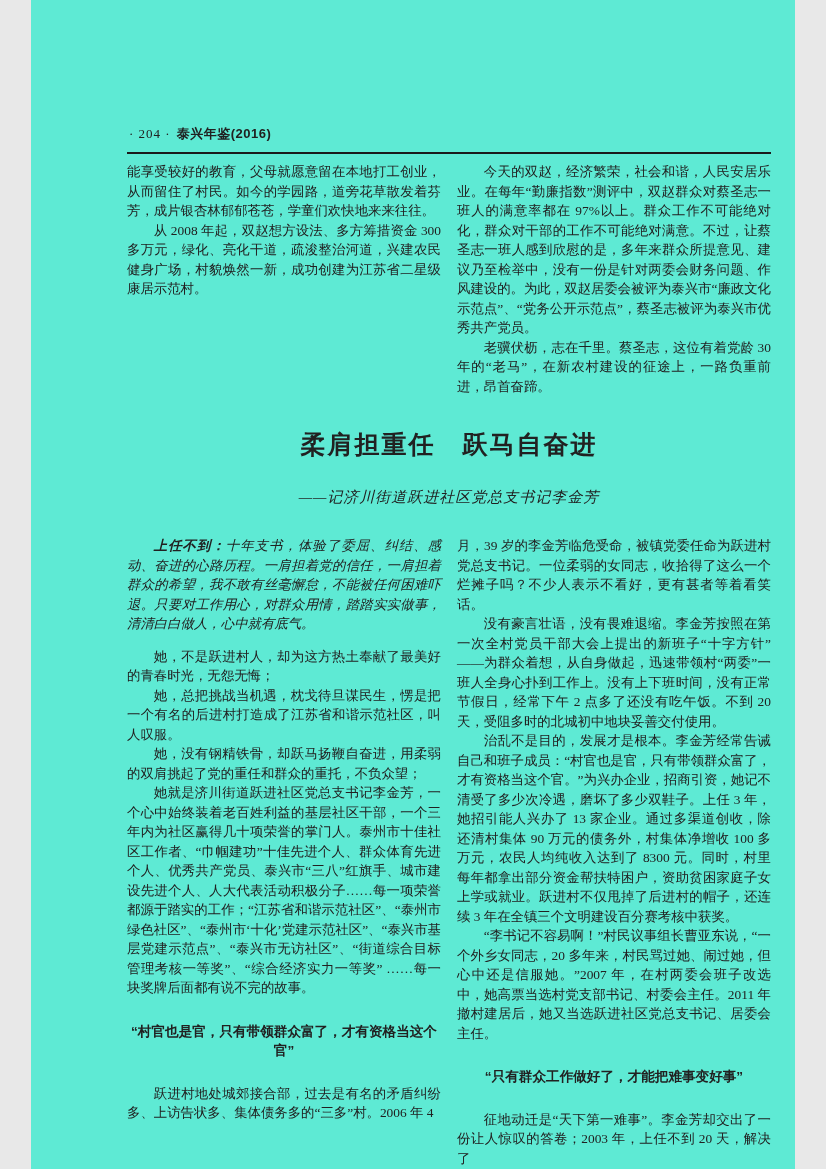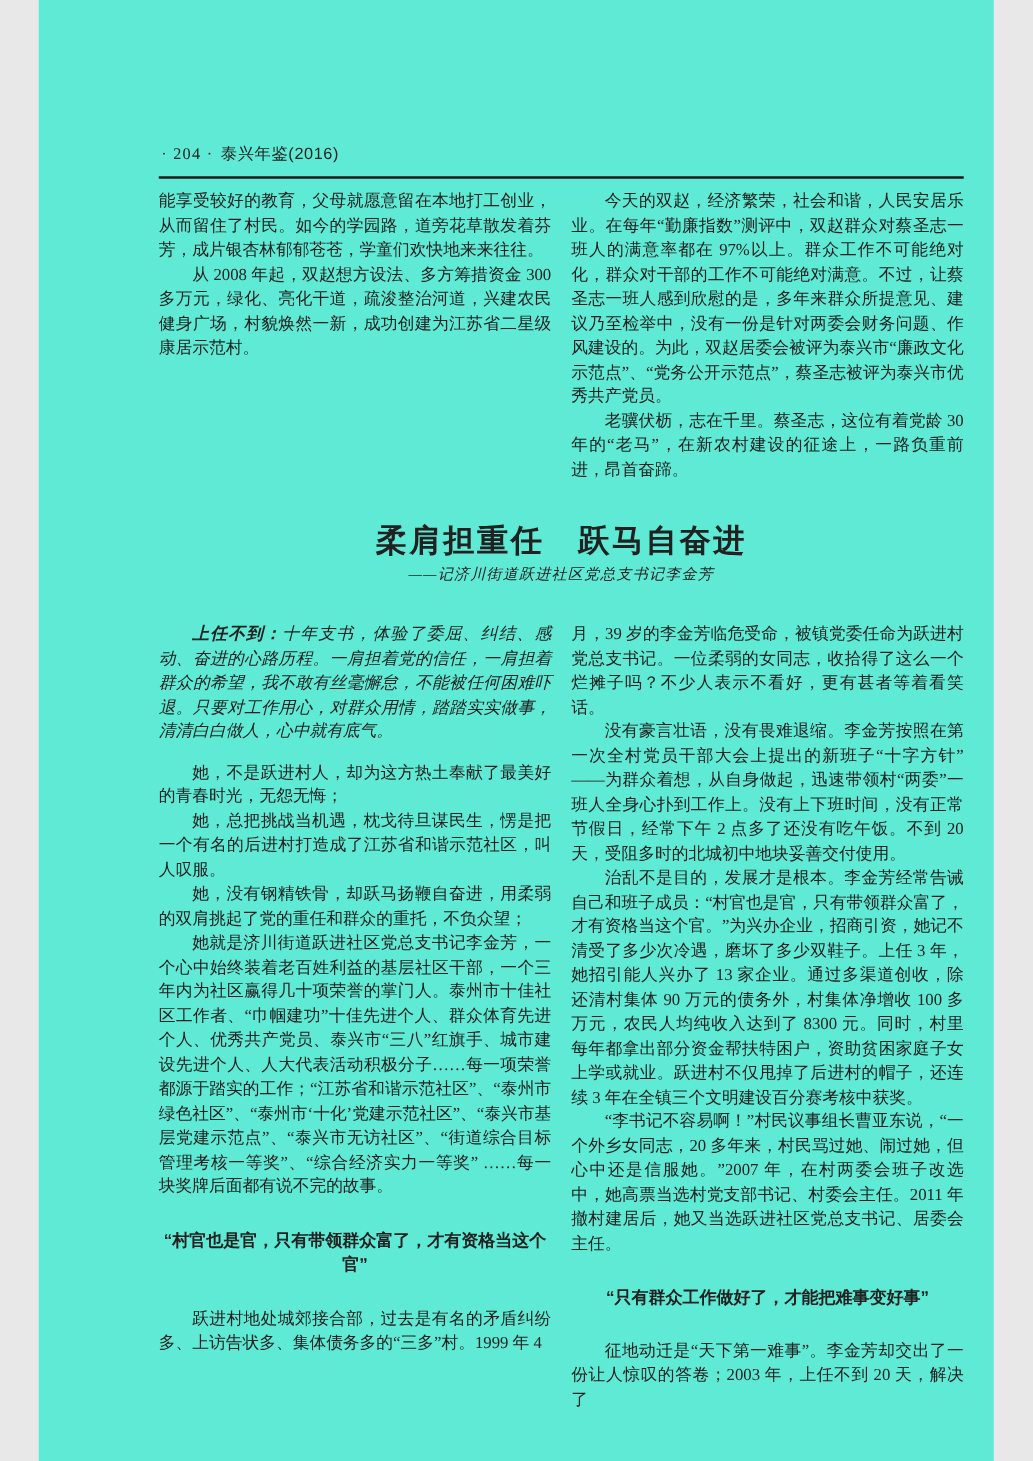--- a/index.html
+++ b/index.html
@@ -19,21 +19,21 @@
   }
   
   .running-header{
     display:flex;align-items:baseline;
     font-size:13px;letter-spacing:1px;
     padding:0 0 9px 2px;
   }
   .page-marker{font-family:"Liberation Serif","DejaVu Serif",serif;}
   .book-title{
     font-family:"Liberation Sans","DejaVu Sans",sans-serif;
-    font-weight:400;margin-left:6px;letter-spacing:0.5px;
+    font-weight:700;margin-left:6px;letter-spacing:0.5px;margin-top:11px;
   }
   .header-rule{
     border:none;border-top:2px solid #1b1b1b;margin:0 0 8px 0;
   }
   
   .two-col{
     display:flex;justify-content:space-between;
   }
   .col{
     width:314px;
@@ -65,23 +65,23 @@
   }
   .article-title{
     margin:0;
     font-family:Liberation Sans, sans-serif;
     font-weight:bold;
     font-size:25px;
     letter-spacing:2px;
     line-height:30px;
   }
   .article-subtitle{
-    margin:3px 0 0 0;
+    margin:29px 0 0 0;
     font-style:italic;
-    font-size:12px;
+    font-size:15px;
     letter-spacing:1px;
   }
   .article-body{margin-top:29px;}
 </style>
 </head>
 <body>
 
 <div class="page">
   <div class="content">
 
@@ -108,21 +108,21 @@
     </div>
 
     <div class="two-col article-body">
       <div class="col">
           <p class="motto"><b>上任不到：</b>十年支书，体验了委屈、纠结、感动、奋进的心路历程。一肩担着党的信任，一肩担着群众的希望，我不敢有丝毫懈怠，不能被任何困难吓退。只要对工作用心，对群众用情，踏踏实实做事，清清白白做人，心中就有底气。</p>
           <p class="body">她，不是跃进村人，却为这方热土奉献了最美好的青春时光，无怨无悔；</p>
           <p class="body">她，总把挑战当机遇，枕戈待旦谋民生，愣是把一个有名的后进村打造成了江苏省和谐示范社区，叫人叹服。</p>
           <p class="body">她，没有钢精铁骨，却跃马扬鞭自奋进，用柔弱的双肩挑起了党的重任和群众的重托，不负众望；</p>
           <p class="body">她就是济川街道跃进社区党总支书记李金芳，一个心中始终装着老百姓利益的基层社区干部，一个三年内为社区赢得几十项荣誉的掌门人。泰州市十佳社区工作者、“巾帼建功”十佳先进个人、群众体育先进个人、优秀共产党员、泰兴市“三八”红旗手、城市建设先进个人、人大代表活动积极分子……每一项荣誉都源于踏实的工作；“江苏省和谐示范社区”、“泰州市绿色社区”、“泰州市‘十化’党建示范社区”、“泰兴市基层党建示范点”、“泰兴市无访社区”、“街道综合目标管理考核一等奖”、“综合经济实力一等奖” ……每一块奖牌后面都有说不完的故事。</p>
           <p class="subhead">“村官也是官，只有带领群众富了，才有资格当这个官”</p>
-          <p class="body">跃进村地处城郊接合部，过去是有名的矛盾纠纷多、上访告状多、集体债务多的“三多”村。1999 年 4</p>
+          <p class="body">跃进村地处城郊接合部，过去是有名的矛盾纠纷多、上访告状多、集体债务多的“三多”村。2006 年 4</p>
         </div>
       <div class="col">
           <p class="cont">月，39 岁的李金芳临危受命，被镇党委任命为跃进村党总支书记。一位柔弱的女同志，收拾得了这么一个烂摊子吗？不少人表示不看好，更有甚者等着看笑话。</p>
           <p class="body">没有豪言壮语，没有畏难退缩。李金芳按照在第一次全村党员干部大会上提出的新班子“十字方针”——为群众着想，从自身做起，迅速带领村“两委”一班人全身心扑到工作上。没有上下班时间，没有正常节假日，经常下午 2 点多了还没有吃午饭。不到 20 天，受阻多时的北城初中地块妥善交付使用。</p>
           <p class="body">治乱不是目的，发展才是根本。李金芳经常告诫自己和班子成员：“村官也是官，只有带领群众富了，才有资格当这个官。”为兴办企业，招商引资，她记不清受了多少次冷遇，磨坏了多少双鞋子。上任 3 年，她招引能人兴办了 13 家企业。通过多渠道创收，除还清村集体 90 万元的债务外，村集体净增收 100 多万元，农民人均纯收入达到了 8300 元。同时，村里每年都拿出部分资金帮扶特困户，资助贫困家庭子女上学或就业。跃进村不仅甩掉了后进村的帽子，还连续 3 年在全镇三个文明建设百分赛考核中获奖。</p>
           <p class="body">“李书记不容易啊！”村民议事组长曹亚东说，“一个外乡女同志，20 多年来，村民骂过她、闹过她，但心中还是信服她。”2007 年，在村两委会班子改选中，她高票当选村党支部书记、村委会主任。2011 年撤村建居后，她又当选跃进社区党总支书记、居委会主任。</p>
           <p class="subhead">“只有群众工作做好了，才能把难事变好事”</p>
           <p class="body">征地动迁是“天下第一难事”。李金芳却交出了一份让人惊叹的答卷；2003 年，上任不到 20 天，解决了</p>
         </div>
     </div>

